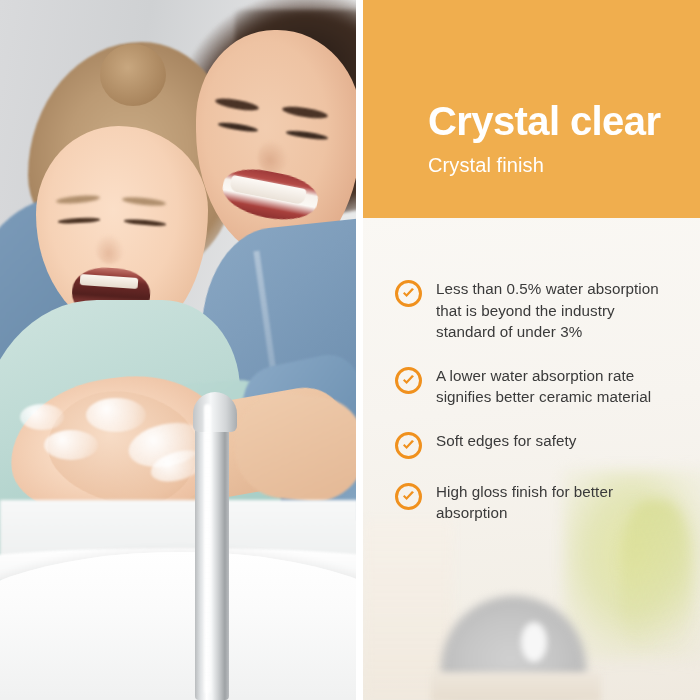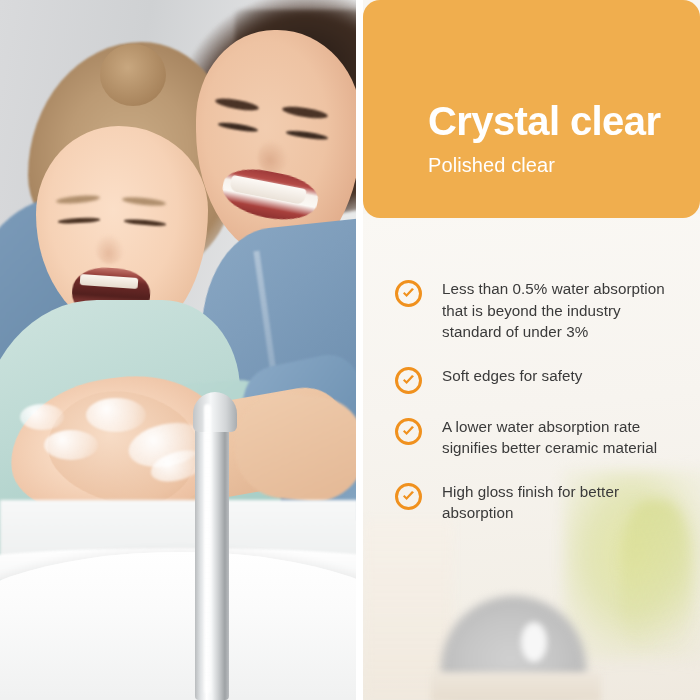--- a/index.html
+++ b/index.html
@@ -289,21 +289,21 @@
   }
   .bg-wall-l {
     position:absolute; left:0; top:520px; width:90px; height:180px;
     background:linear-gradient(180deg,rgba(246,240,232,.9),rgba(240,232,220,.8));
     filter:blur(5px);
   }
 
   
   .header-band {
     position:absolute; left:0; top:0; width:337px; height:218px;
-    background:#f0ae4e; z-index:2;border-radius:17px;
+    background:#f0ae4e; z-index:2;
   }
   .header-title {
     position:absolute; left:65px; top:101px;
     font-size:40px; font-weight:bold; color:#ffffff;
     letter-spacing:-0.6px; line-height:1; white-space:nowrap;
   }
   .header-sub {
     position:absolute; left:65px; top:155px;
     font-size:20px; font-weight:400; color:#ffffff;
     letter-spacing:0.1px; line-height:1; white-space:nowrap;
@@ -319,21 +319,21 @@
     padding:0 8px 0 32px; margin-bottom:22px;
   }
   .check-icon {
     flex:0 0 auto; width:27px; height:27px; margin-top:2px;
     border:3px solid #f0911e; border-radius:50%;
     display:flex; align-items:center; justify-content:center;
     background:transparent;
   }
   .check-icon svg { display:block; }
   .bullet-text {
-    margin-left:20px; font-size:15.2px; line-height:1.42;
+    margin-left:14px; font-size:15.2px; line-height:1.42;
     color:#3a3a3a; letter-spacing:0.05px;
     max-width:228px;
   }
 </style>
 </head>
 <body>
 
 <div class="infographic">
 
   <div class="photo-panel">
@@ -389,50 +389,50 @@
     <div class="bg-soft"></div>
     <div class="bg-wall-l"></div>
     <div class="bg-plant"></div>
     <div class="bg-plant2"></div>
     <div class="bg-bowl"></div>
     <div class="bg-bowl-hi"></div>
     <div class="bg-counter"></div>
 
     <div class="header-band">
       <div class="header-title">Crystal clear</div>
-      <div class="header-sub">Polished clear</div>
+      <div class="header-sub">Crystal finish</div>
     </div>
 
     <div class="bullets">
 
       <div class="bullet">
         <span class="check-icon">
           <svg width="15" height="15" viewBox="0 0 15 15" aria-hidden="true">
             <path d="M2.0 7.4 L5.6 11.0 L13.0 3.2 L11.0 2.0 L5.5 7.9 L3.4 5.9 Z" fill="#F0911E"></path>
           </svg>
         </span>
         <span class="bullet-text">Less than 0.5% water absorption that is beyond the industry standard of under 3%</span>
       </div>
 
       <div class="bullet">
         <span class="check-icon">
           <svg width="15" height="15" viewBox="0 0 15 15" aria-hidden="true">
             <path d="M2.0 7.4 L5.6 11.0 L13.0 3.2 L11.0 2.0 L5.5 7.9 L3.4 5.9 Z" fill="#F0911E"></path>
           </svg>
         </span>
-        <span class="bullet-text">Soft edges for safety</span>
+        <span class="bullet-text">A lower water absorption rate signifies better ceramic material</span>
       </div>
 
       <div class="bullet">
         <span class="check-icon">
           <svg width="15" height="15" viewBox="0 0 15 15" aria-hidden="true">
             <path d="M2.0 7.4 L5.6 11.0 L13.0 3.2 L11.0 2.0 L5.5 7.9 L3.4 5.9 Z" fill="#F0911E"></path>
           </svg>
         </span>
-        <span class="bullet-text">A lower water absorption rate signifies better ceramic material</span>
+        <span class="bullet-text">Soft edges for safety</span>
       </div>
 
       <div class="bullet">
         <span class="check-icon">
           <svg width="15" height="15" viewBox="0 0 15 15" aria-hidden="true">
             <path d="M2.0 7.4 L5.6 11.0 L13.0 3.2 L11.0 2.0 L5.5 7.9 L3.4 5.9 Z" fill="#F0911E"></path>
           </svg>
         </span>
         <span class="bullet-text">High gloss finish for better absorption</span>
       </div>

